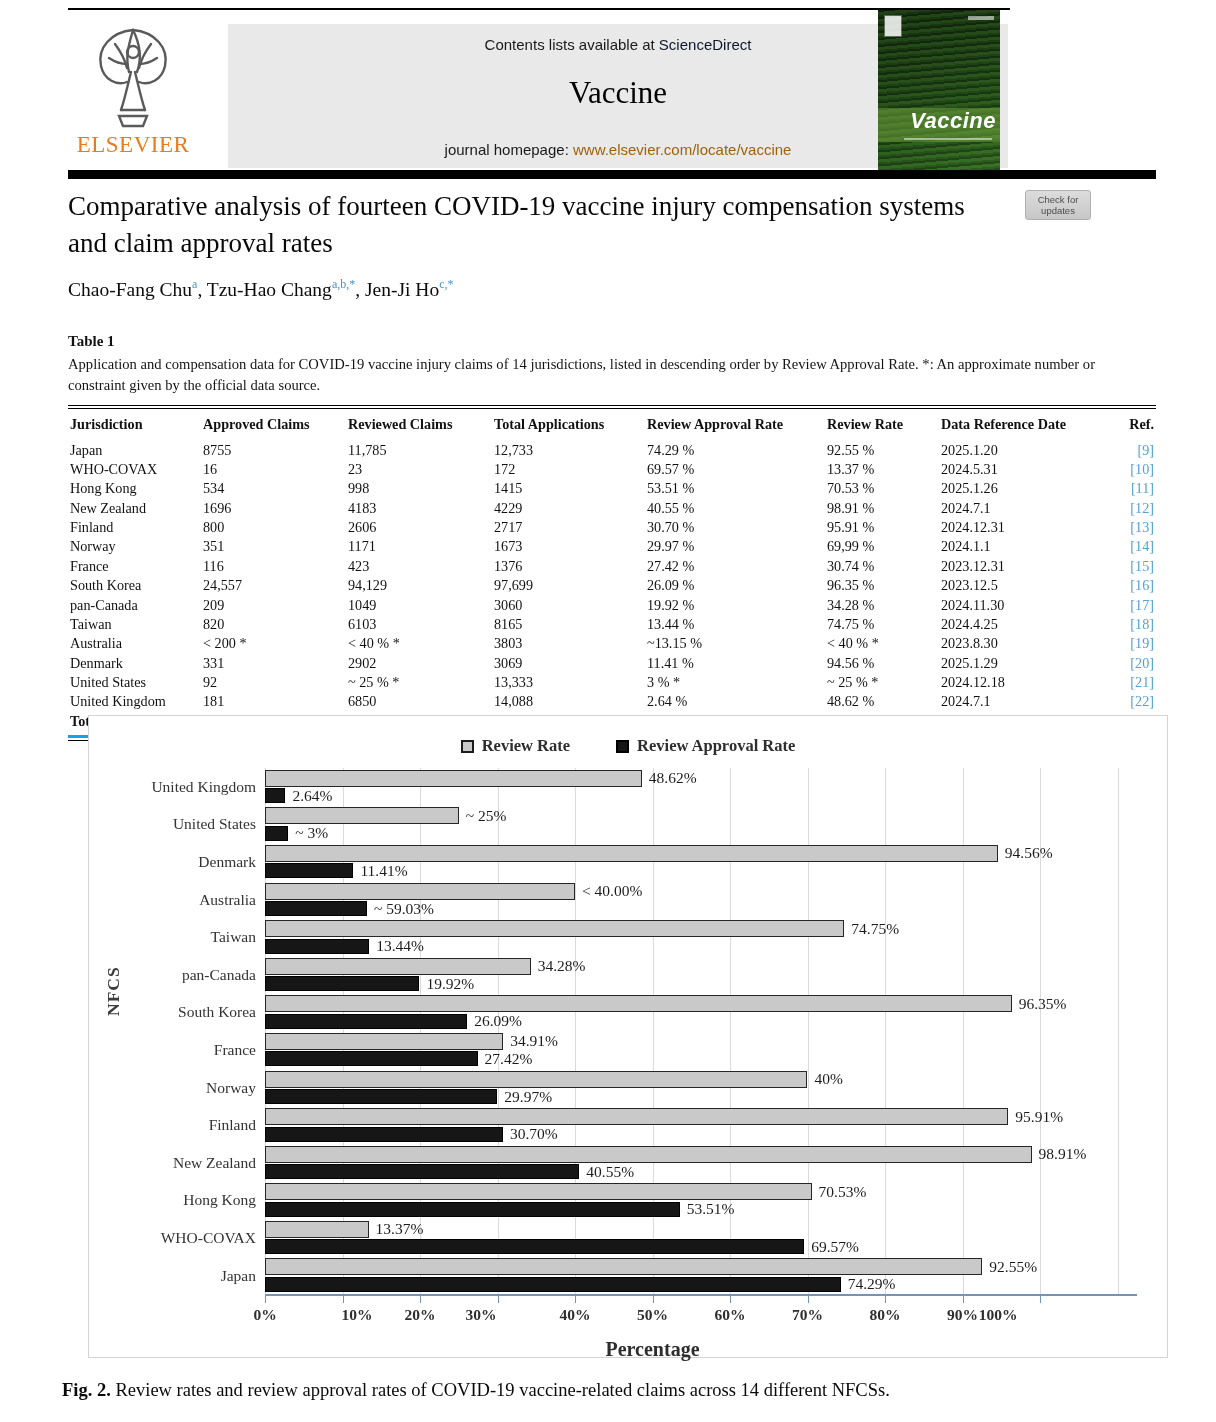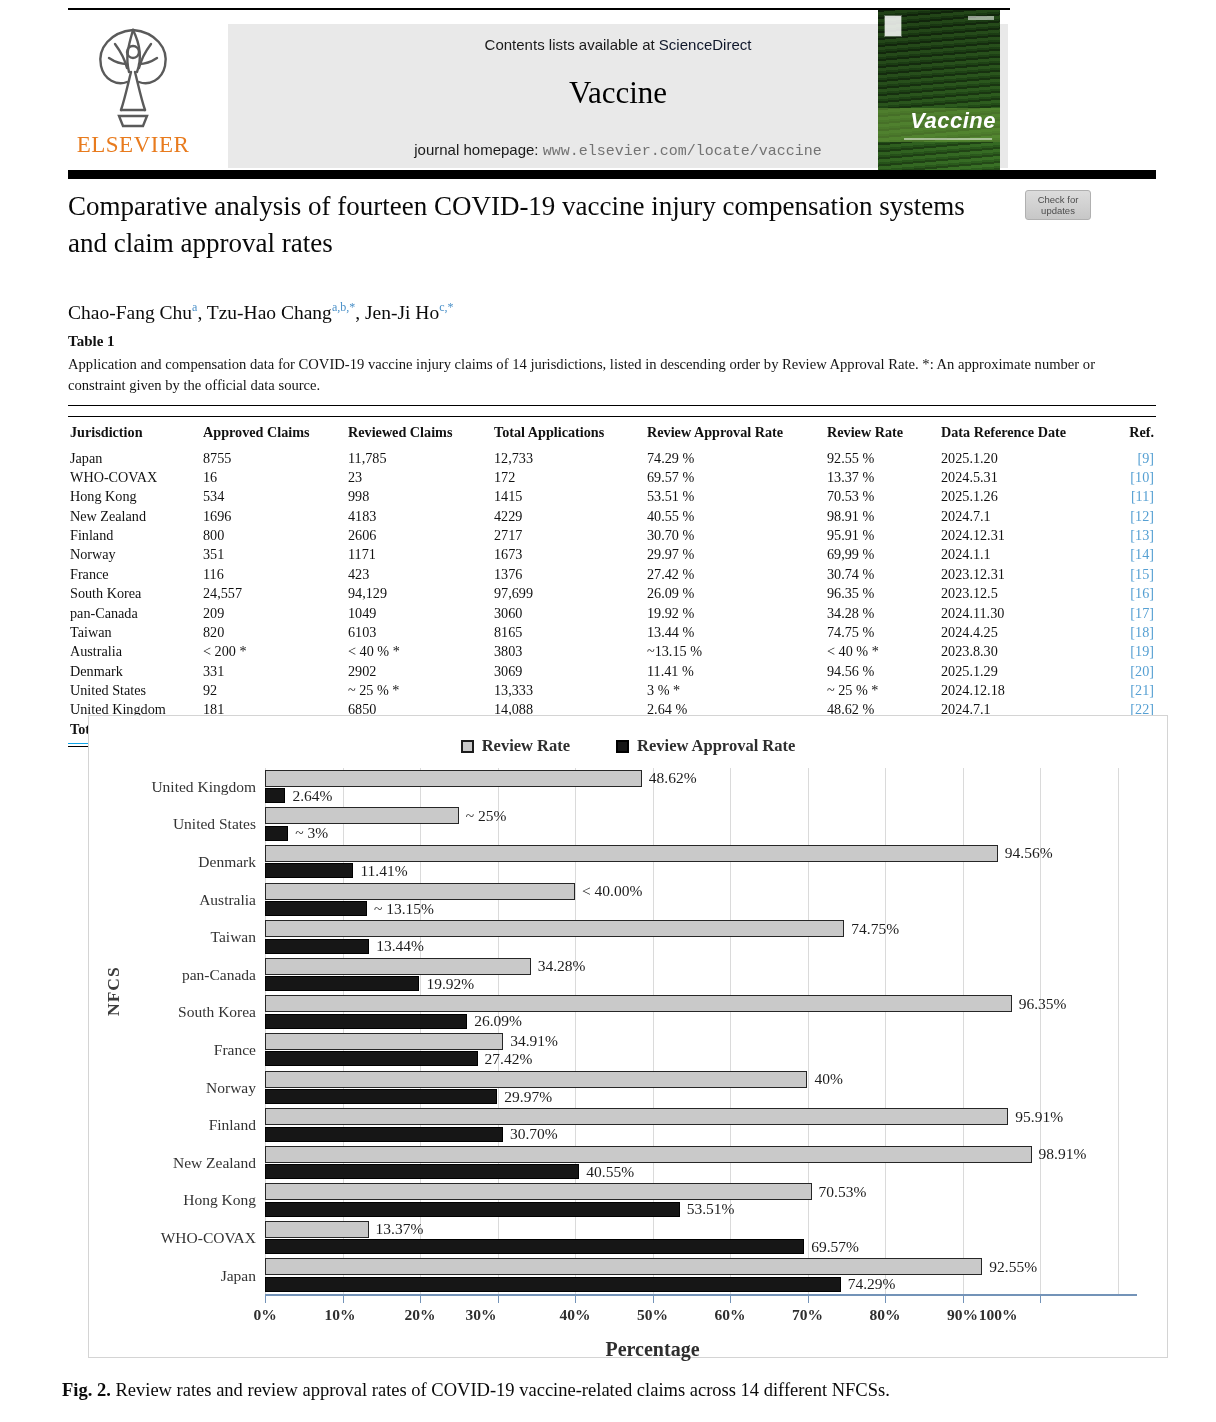--- a/index.html
+++ b/index.html
@@ -12,21 +12,21 @@
   .elsevier-block{position:absolute;left:0;top:12px;width:130px;height:150px;text-align:center;}
   .elsevier-tree{display:block;margin:0 auto;}
   .elsevier-word{font-family:"Liberation Serif",serif;font-size:23px;letter-spacing:.5px;
                  color:#e87b1e;margin-top:2px;font-weight:400;}
   .gray-band{position:absolute;left:160px;top:14px;width:780px;height:144px;background:#e9e9e9;
              text-align:center;}
   .contents-line{font-family:"Liberation Sans",sans-serif;font-size:15px;color:#1a1a1a;margin-top:12px;}
   .link-blue{color:#0f172a;text-decoration:none;}
   .journal-title{font-family:"Liberation Serif",serif;font-size:31px;color:#000;margin-top:22px;}
   .homepage-line{font-family:"Liberation Sans",sans-serif;font-size:15px;color:#1a1a1a;margin-top:30px;}
-  .homepage-link{color:#737373;text-decoration:none;font-family:Liberation Mono, monospace;}
+  .homepage-link{color:#a16207;text-decoration:none;}
   .cover{position:absolute;right:10px;top:0;width:122px;height:160px;
          background:linear-gradient(160deg,#16300f 0%,#1f4216 35%,#2a5a1c 70%,#3a7526 100%);
          overflow:hidden;}
   .cover .streaks{position:absolute;inset:0;
       background:repeating-linear-gradient(175deg,rgba(0,0,0,.35) 0 2px,rgba(60,110,40,.25) 2px 5px,rgba(20,50,15,.3) 5px 7px);}
   .cover .mini-logo{position:absolute;left:7px;top:6px;width:16px;height:20px;background:rgba(255,255,255,.85);
       box-shadow:0 0 0 1px rgba(255,255,255,.3);}
   .cover .mini-issn{position:absolute;right:6px;top:6px;width:26px;height:4px;background:rgba(255,255,255,.55);}
   .cover .band{position:absolute;left:0;right:0;bottom:28px;height:34px;background:rgba(110,160,60,.55);}
   .cover .cover-title{position:absolute;left:0;right:4px;bottom:36px;text-align:right;
@@ -35,30 +35,30 @@
   .cover .band-sub{position:absolute;left:26px;right:8px;bottom:30px;height:2px;background:rgba(255,255,255,.5);}
   .black-rule{position:absolute;top:170px;left:68px;width:1088px;height:9px;background:#000;}
 
   
   .article-title{position:absolute;top:188px;left:68px;width:930px;
       font-size:27px;line-height:1.38;color:#090909;}
   .check-badge{position:absolute;top:190px;left:1025px;width:66px;height:30px;
       background:linear-gradient(#dcdcdc,#c7c7c7);border:1px solid #b0b0b0;border-radius:3px;
       font-family:"Liberation Sans",sans-serif;font-size:9.5px;line-height:1.15;color:#4c4c4c;
       text-align:center;padding-top:4px;box-sizing:border-box;cursor:pointer;}
-  .authors{position:absolute;top:300px;left:68px;font-size:19.5px;color:#0b0b0b;}
+  .authors{position:absolute;top:277px;left:68px;font-size:19.5px;color:#0b0b0b;}
   .authors sup{color:#4a90c8;font-size:12px;}
 
   
   .table-section{position:absolute;top:333px;left:68px;width:1088px;}
   .table-label{font-weight:700;font-size:15px;margin-bottom:4px;}
   .table-caption{font-size:14.6px;line-height:1.45;color:#141414;margin-bottom:9px;}
   .tbl-outer{border-top:1px solid #000;padding-top:2px;border-bottom:1px solid #000;padding-bottom:2px;}
-  table.data{border-collapse:collapse;width:100%;border-top:1px solid #000;border-bottom:1px solid #0ea5e9;
-      font-size:14.2px;margin-top:8px;}
+  table.data{border-collapse:collapse;width:100%;border-top:1px solid #000;border-bottom:3px solid #0ea5e9;
+      font-size:14.2px;}
   table.data th{font-weight:700;text-align:left;padding:7px 2px 7px 2px;font-size:14.2px;}
   table.data td{padding:1.2px 2px;vertical-align:top;}
   table.data th:last-child,table.data td:last-child{text-align:right;}
   td.ref{color:#56a0d3;cursor:pointer;}
   tr.total-row td{font-weight:700;padding-bottom:5px;}
   tr.total-row td.normal{font-weight:400;}
   col.c0{width:133px}col.c1{width:145px}col.c2{width:146px}col.c3{width:153px}
   col.c4{width:180px}col.c5{width:114px}col.c6{width:167px}col.c7{width:50px}
 
   
@@ -403,21 +403,21 @@
                 <span class="bar-label">11.41%</span>
               </div>
             </div>
             <div class="bar-group">
               <div class="bar-line">
                 <div class="bar gray" style="width: 310px;"></div>
                 <span class="bar-label">&lt; 40.00%</span>
               </div>
               <div class="bar-line">
                 <div class="bar black" style="width: 101.912px;"></div>
-                <span class="bar-label">~ 13.15%</span>
+                <span class="bar-label">~ 59.03%</span>
               </div>
             </div>
             <div class="bar-group">
               <div class="bar-line">
                 <div class="bar gray" style="width: 579.312px;"></div>
                 <span class="bar-label">74.75%</span>
               </div>
               <div class="bar-line">
                 <div class="bar black" style="width: 104.16px;"></div>
                 <span class="bar-label">13.44%</span>
@@ -523,21 +523,21 @@
             <div class="tickmark" style="left: 310px;"></div>
             <div class="tickmark" style="left: 387.5px;"></div>
             <div class="tickmark" style="left: 465px;"></div>
             <div class="tickmark" style="left: 542.5px;"></div>
             <div class="tickmark" style="left: 620px;"></div>
             <div class="tickmark" style="left: 697.5px;"></div>
             <div class="tickmark" style="left: 775px;"></div>
           </div>
         <div class="tick-labels">
             <span class="tick-label" style="left: 0px;">0%</span>
-            <span class="tick-label" style="left: 75px;">10%</span>
+            <span class="tick-label" style="left: 92px;">10%</span>
             <span class="tick-label" style="left: 155px;">20%</span>
             <span class="tick-label" style="left: 216px;">30%</span>
             <span class="tick-label" style="left: 310px;">40%</span>
             <span class="tick-label" style="left: 387.5px;">50%</span>
             <span class="tick-label" style="left: 465px;">60%</span>
             <span class="tick-label" style="left: 542.5px;">70%</span>
             <span class="tick-label" style="left: 620px;">80%</span>
             <span class="tick-label" style="left: 697.5px;">90%</span>
             <span class="tick-label" style="left: 733px;">100%</span>
           </div>

